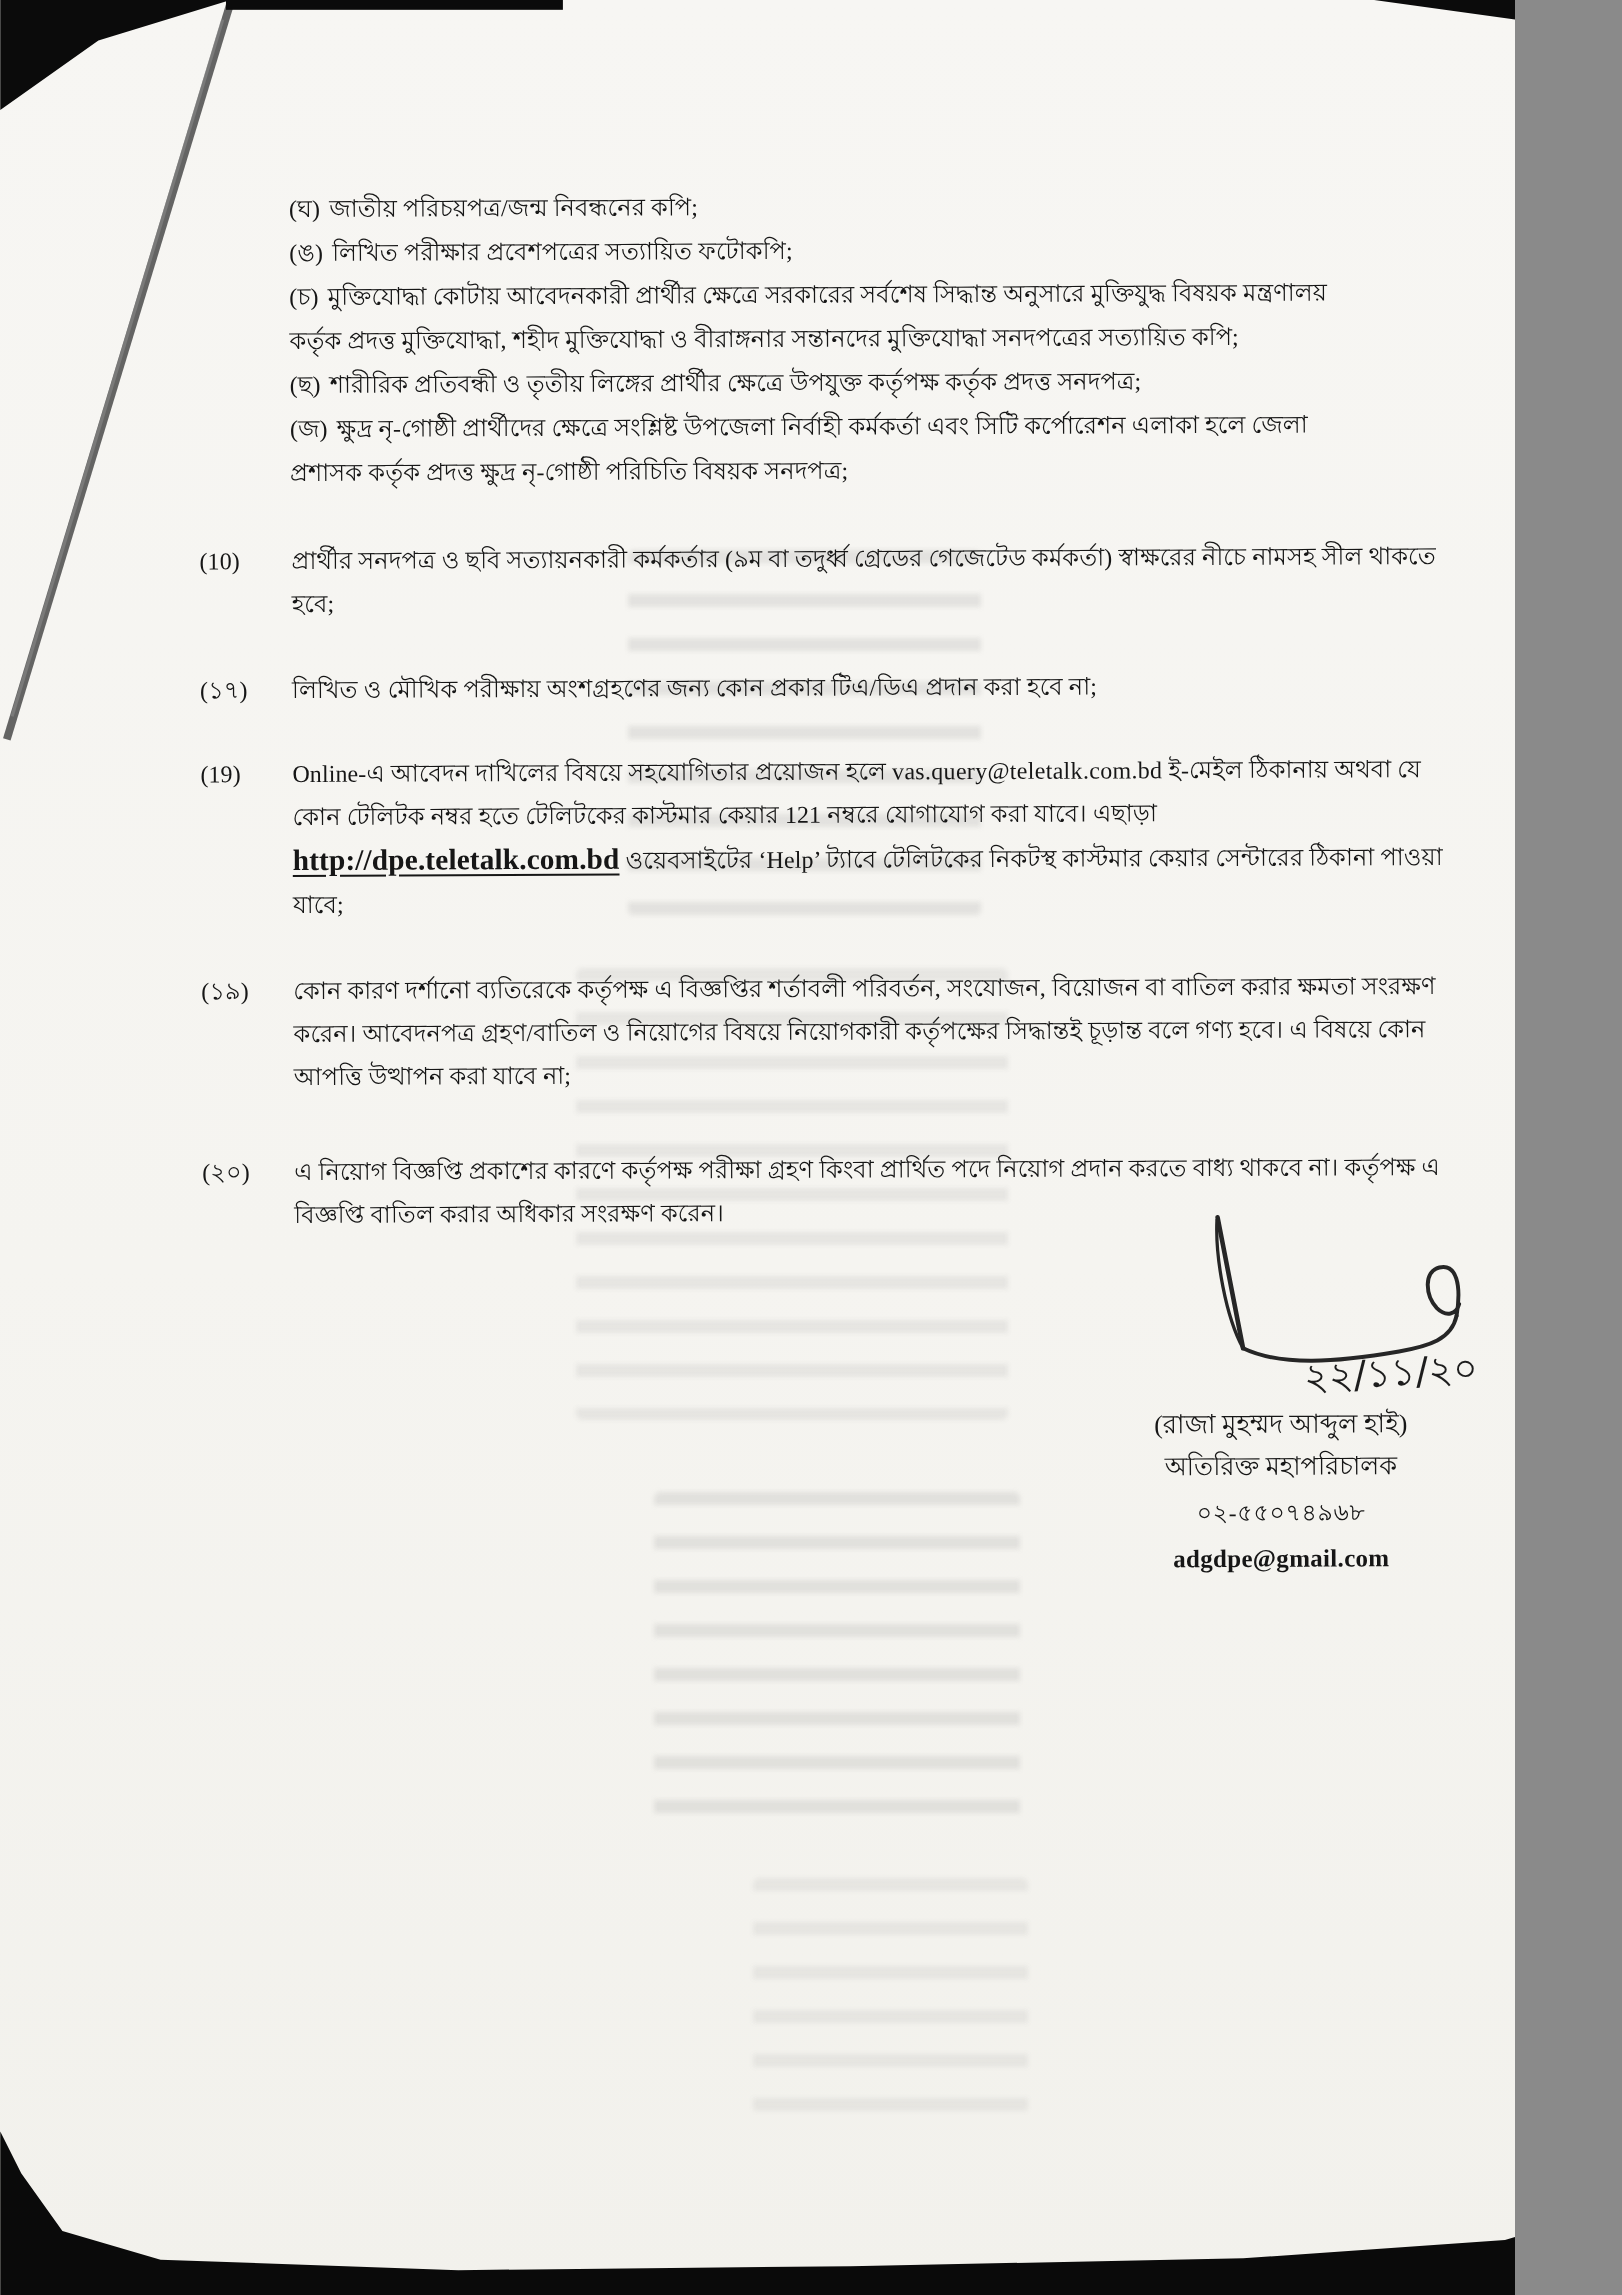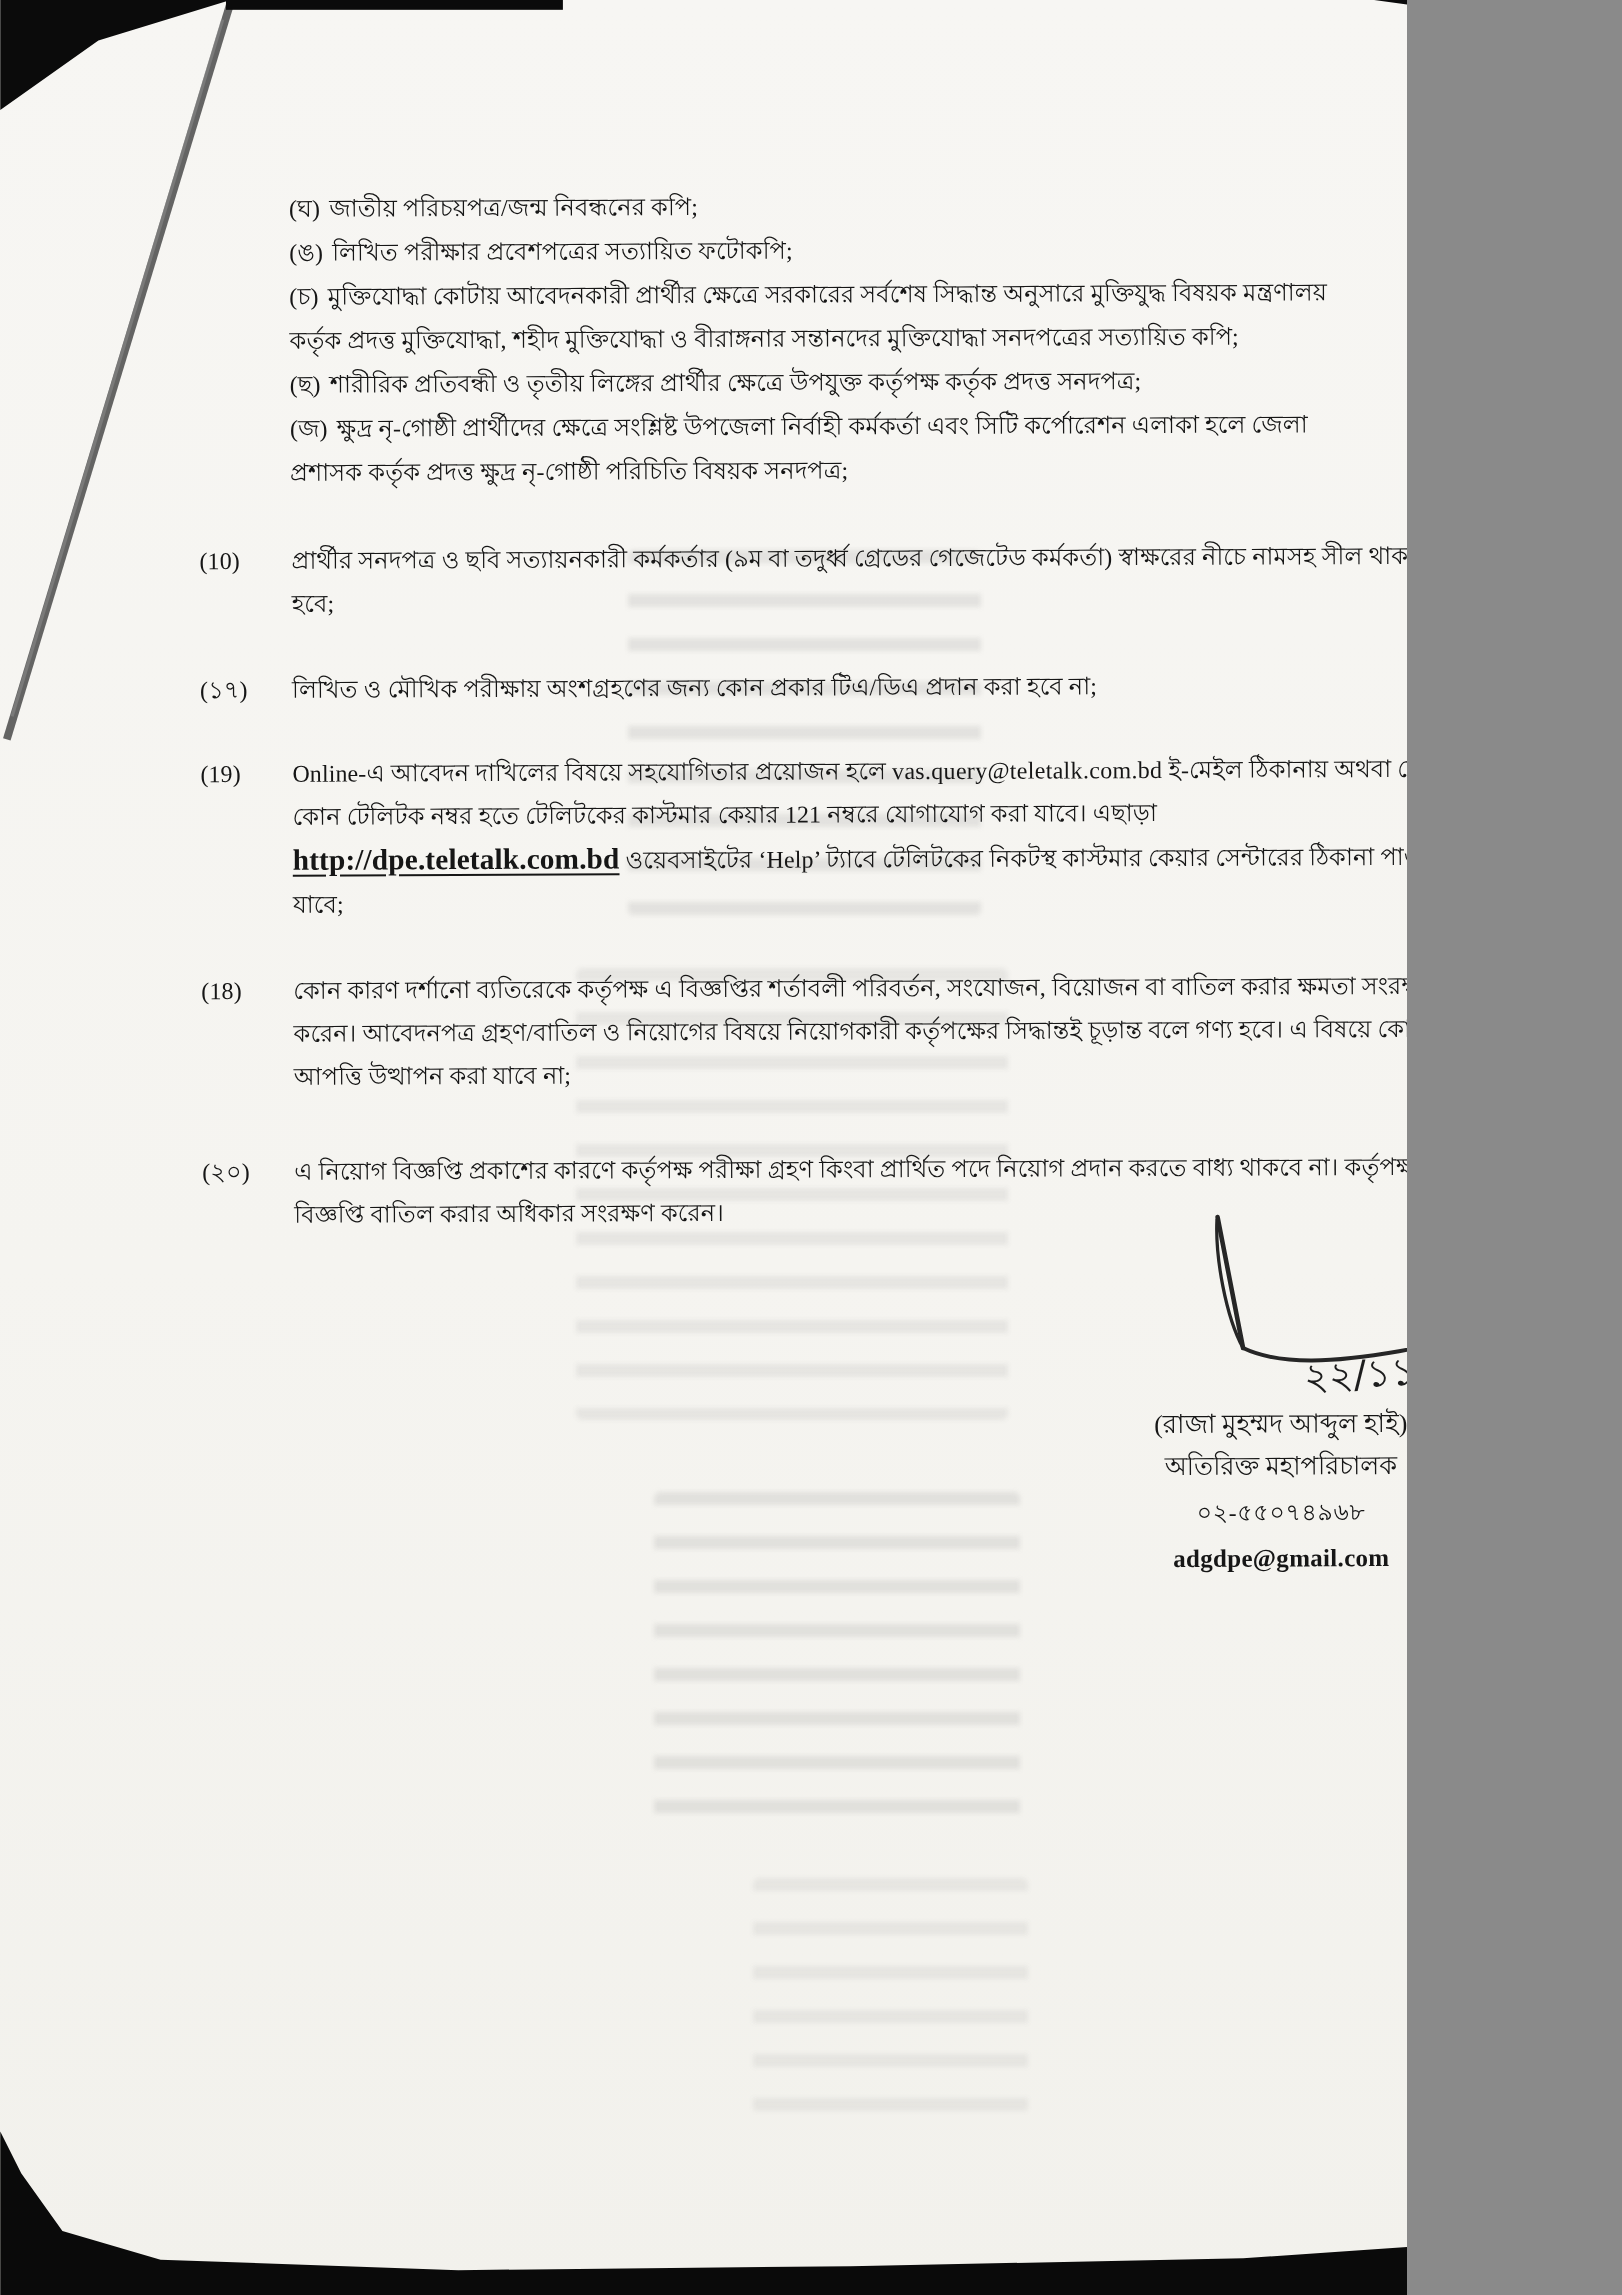--- a/index.html
+++ b/index.html
@@ -1,18 +1,18 @@
 <!DOCTYPE html>
 <html style="font-size:10.5px"><head>
 <meta charset="utf-8">
 <style>
   html,body{margin:0;padding:0;background:#8a8a8a;}
   .page{
     position:relative;
-    width:1407px;height:2295px;
+    width:1515px;height:2295px;
     background:linear-gradient(180deg,#f7f6f3 0%,#f5f4f0 55%,#f2f1ec 100%);
     overflow:hidden;
     font-family:"Liberation Serif","DejaVu Serif",serif;
     color:#161616;
     text-decoration:underline;
   }
   .content{position:absolute;inset:0;z-index:3;transform:rotate(-0.25deg);}
   
   .sublist{
     position:absolute;left:293px;top:185px;width:1073px;
@@ -102,21 +102,21 @@
     </div>
 
     <div class="clause" style="top:751px">
       <span class="num">(19)</span>
       <div class="ctext">
         <span>Online-এ আবেদন দাখিলের বিষয়ে সহযোগিতার প্রয়োজন হলে </span><span class="email-txt latin">vas.query@teletalk.com.bd</span><span> ই-মেইল ঠিকানায় অথবা যে কোন টেলিটক নম্বর হতে টেলিটকের কাস্টমার কেয়ার 121 নম্বরে যোগাযোগ করা যাবে। এছাড়া </span><span class="url-txt latin">http://dpe.teletalk.com.bd</span><span> ওয়েবসাইটের ‘Help’ ট্যাবে টেলিটকের নিকটস্থ কাস্টমার কেয়ার সেন্টারের ঠিকানা পাওয়া যাবে;</span>
       </div>
     </div>
 
     <div class="clause" style="top:968px">
-      <span class="num">(18)</span>
+      <span class="num">(১৯)</span>
       <div class="ctext">কোন কারণ দর্শানো ব্যতিরেকে কর্তৃপক্ষ এ বিজ্ঞপ্তির শর্তাবলী পরিবর্তন, সংযোজন, বিয়োজন বা বাতিল করার ক্ষমতা সংরক্ষণ করেন। আবেদনপত্র গ্রহণ/বাতিল ও নিয়োগের বিষয়ে নিয়োগকারী কর্তৃপক্ষের সিদ্ধান্তই চূড়ান্ত বলে গণ্য হবে। এ বিষয়ে কোন আপত্তি উত্থাপন করা যাবে না;</div>
     </div>
 
     <div class="clause" style="top:1149px">
       <span class="num">(২০)</span>
       <div class="ctext">এ নিয়োগ বিজ্ঞপ্তি প্রকাশের কারণে কর্তৃপক্ষ পরীক্ষা গ্রহণ কিংবা প্রার্থিত পদে নিয়োগ প্রদান করতে বাধ্য থাকবে না। কর্তৃপক্ষ এ বিজ্ঞপ্তি বাতিল করার অধিকার সংরক্ষণ করেন।</div>
     </div>
 
     <svg class="sig-svg" width="308" height="164" viewBox="0 0 470 250">
       <path d="M34,8 L72,208" fill="none" stroke="#262626" stroke-width="7" stroke-linecap="round"></path>

